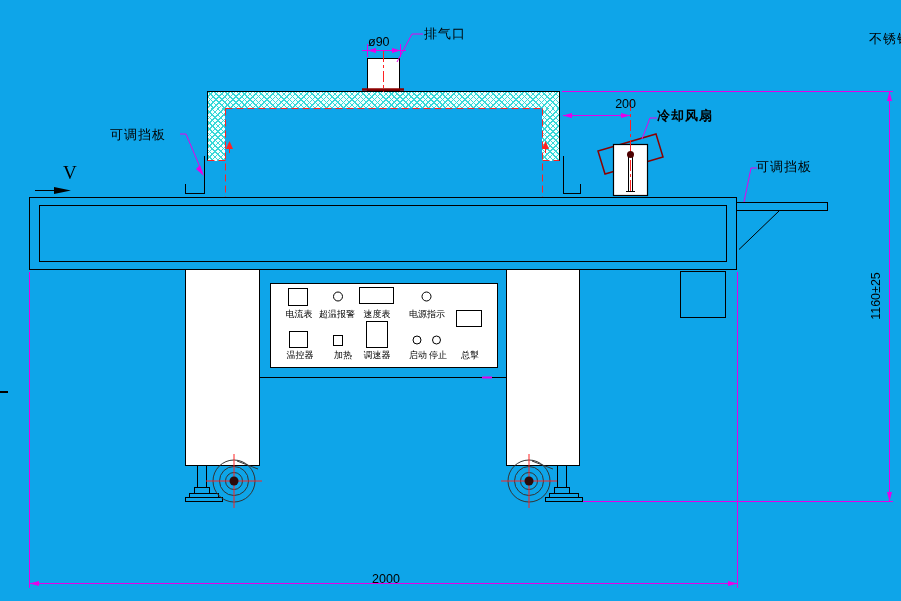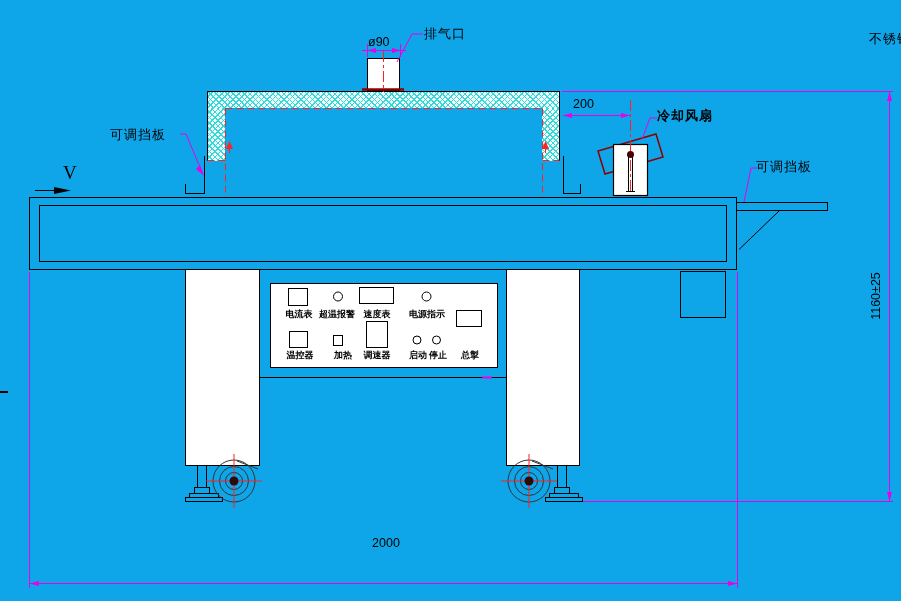--- a/index.html
+++ b/index.html
@@ -4,21 +4,21 @@
 <style>
   html,body{margin:0;padding:0;background:#fff;}
   #canvas{position:relative;width:901px;height:601px;background:#0ea5e9;overflow:hidden;
           font-family:"Liberation Sans","DejaVu Sans",sans-serif;color:#000;}
   #canvas svg{position:absolute;left:0;top:0;z-index:2;}
   .hatch{position:absolute;z-index:1;background-color:#f2ffff;background-image:
     repeating-linear-gradient(45deg,#35d8d8 0,#35d8d8 1px,transparent 1px,transparent 4px),
     repeating-linear-gradient(135deg,#35d8d8 0,#35d8d8 1px,transparent 1px,transparent 4px);}
   .lbl{position:absolute;z-index:3;white-space:nowrap;font-size:13px;letter-spacing:1px;}
   .dim{position:absolute;z-index:3;white-space:nowrap;font-size:12.5px;}
-  .plbl{position:absolute;z-index:3;white-space:nowrap;font-size:9px;transform:translateX(-50%);font-weight:bold;}
+  .plbl{position:absolute;z-index:3;white-space:nowrap;font-size:9px;transform:translateX(-50%);}
   .vdir{position:absolute;z-index:3;font-family:"Liberation Serif","DejaVu Serif",serif;
         font-size:19px;}
   .rot{transform:rotate(-90deg);transform-origin:center center;text-align:center;}
 </style>
 </head>
 <body>
 
 <div id="canvas">
 
   <div class="hatch" style="left:207px;top:91px;width:353px;height:17px;"></div>
@@ -151,26 +151,26 @@
       <polygon points="889.5,501.5 887,492 892,492" fill="#e800e8" stroke="none"></polygon>
 
       <path d="M482,377.5 L492,377.5" stroke-width="2"></path>
     </g>
   </svg>
 
   <div class="dim" style="left:368px;top:35px;">ø90</div>
   <div class="lbl" style="left:424px;top:25px;">排气口</div>
   <div class="lbl" style="left:869px;top:30px;">不锈钢</div>
   <div class="lbl" style="left:110px;top:126px;">可调挡板</div>
-  <div class="dim" style="left:573px;top:97px;width:36px;text-align:left;">200</div>
+  <div class="dim" style="left:600px;top:97px;width:36px;text-align:right;">200</div>
   <div class="lbl" style="left:657px;top:107px;font-weight:bold;">冷却风扇</div>
   <div class="lbl" style="left:756px;top:158px;">可调挡板</div>
   <div class="vdir" style="left:63px;top:162px;">V</div>
   <div class="dim rot" style="left:836px;top:289px;width:80px;">1160±25</div>
-  <div class="dim" style="left:356px;top:536px;width:60px;text-align:center;">2000</div>
+  <div class="dim" style="left:356px;top:572px;width:60px;text-align:center;">2000</div>
 
   <div class="plbl" style="left:299px;top:308px;">电流表</div>
   <div class="plbl" style="left:337px;top:308px;">超温报警</div>
   <div class="plbl" style="left:377px;top:308px;">速度表</div>
   <div class="plbl" style="left:427px;top:308px;">电源指示</div>
   <div class="plbl" style="left:300px;top:349px;">温控器</div>
   <div class="plbl" style="left:343px;top:349px;">加热</div>
   <div class="plbl" style="left:377px;top:349px;text-align:center;">调速器</div>
   <div class="plbl" style="left:418px;top:349px;">启动</div>
   <div class="plbl" style="left:438px;top:349px;">停止</div>

